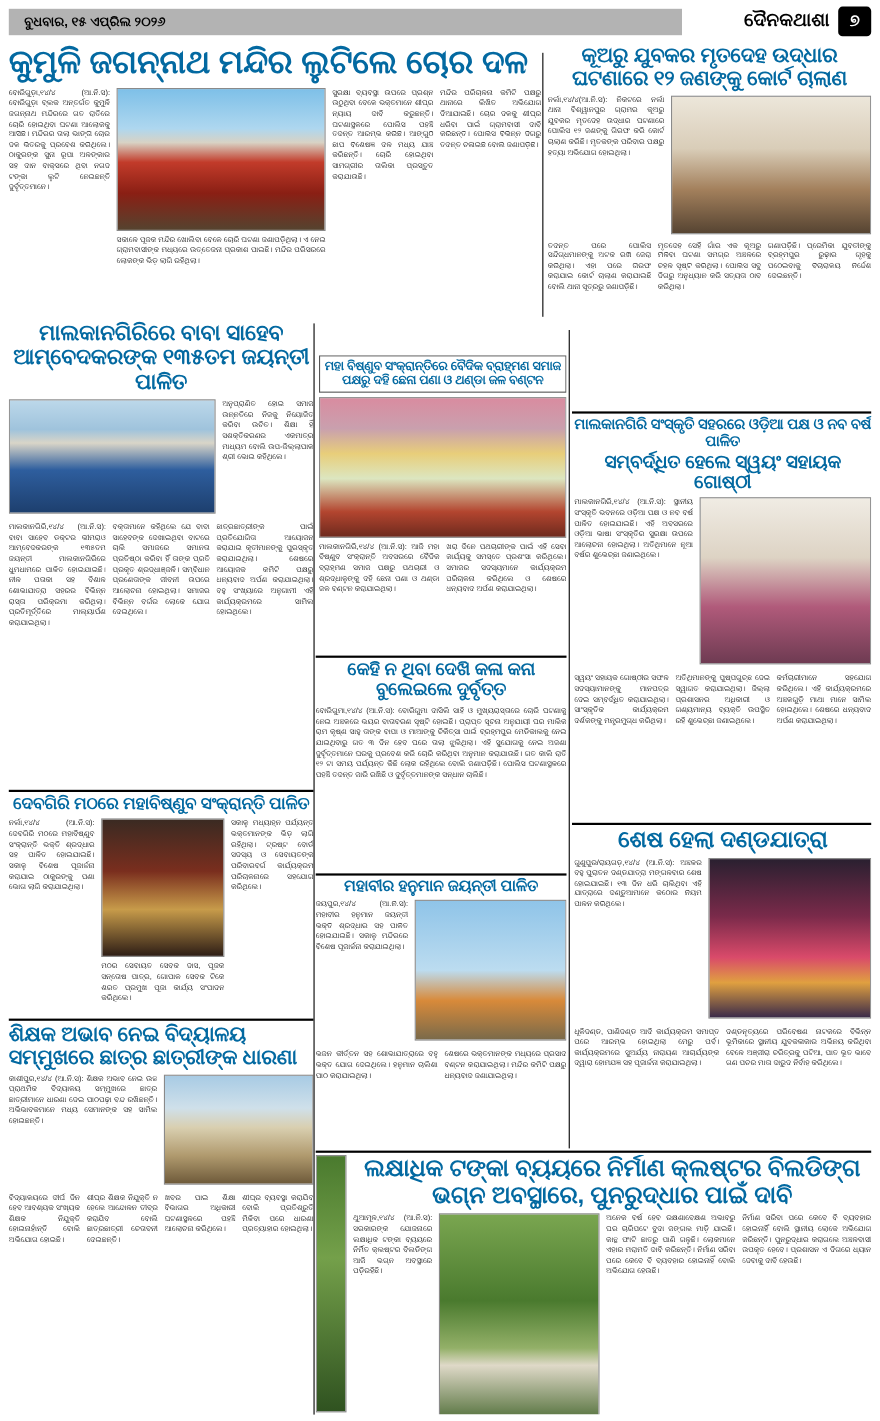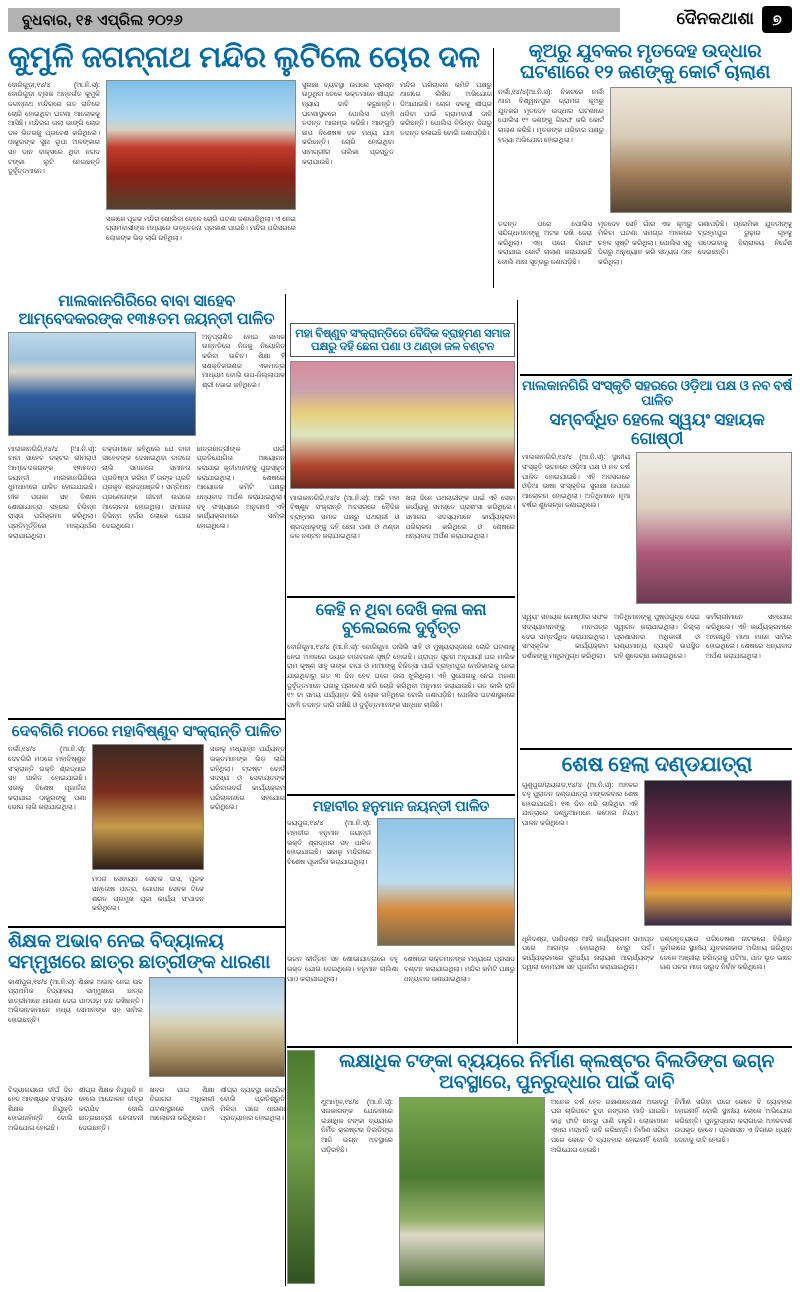--- a/index.html
+++ b/index.html
@@ -2,21 +2,21 @@
 <html><head>
 <meta charset="utf-8">
 <style>
   html,body{margin:0;padding:0;}
   body{
     width:800px;height:1292px;position:relative;background:#ffffff;
     font-family:"Liberation Sans",sans-serif;color:#111;overflow:hidden;
   }
   .bar{position:absolute;left:8px;top:8px;width:612px;height:24px;background:#b3b3b3;
        display:flex;align-items:center;padding-left:14px;box-sizing:border-box;}
-  .date{font-size:15px;font-weight:bold;color:#000;}
+  .date{font-size:12px;font-weight:bold;color:#000;}
   .masthead{position:absolute;top:9px;right:46px;font-size:17px;font-weight:bold;color:#000;}
   .pagebadge{position:absolute;top:6px;right:8px;width:30px;height:27px;background:#000;
        color:#fff;font-size:15px;font-weight:bold;display:flex;align-items:center;
        justify-content:center;border-radius:4px;}
   .article{position:absolute;overflow:hidden;box-sizing:border-box;}
   .hl{font-weight:bold;color:#0369a1;line-height:1.12;letter-spacing:-0.3px;}
   .c{text-align:center;}
   .body{font-size:6.8px;line-height:1.42;text-align:justify;color:#141414;overflow:hidden;}
   .band{display:flex;gap:6px;margin-top:4px;}
   .col{flex:1;overflow:hidden;}
@@ -64,21 +64,21 @@
     <div class="photo ph-court" style="flex:1;height:126px;"></div>
   </div>
   <div class="band" style="height:138px;">
     <div class="body col">ତଦନ୍ତ ପରେ ପୋଲିସ ସନ୍ଦିଗ୍ଧମାନଙ୍କୁ ଅଟକ ରଖି ଜେରା କରିଥିଲା। ଏହା ପରେ ଗିରଫ କରାଯାଇ କୋର୍ଟ ଚାଲାଣ କରାଯାଇଛି ବୋଲି ଥାନା ସୂତ୍ରରୁ ଜଣାପଡ଼ିଛି।</div>
     <div class="body col">ମୃତଦେହ ସେହି ଗାଁର ଏକ କୂଅରୁ ମିଳିବା ଘଟଣା ସମଗ୍ର ଅଞ୍ଚଳରେ ଚହଳ ସୃଷ୍ଟି କରିଥିଲା। ପୋଲିସ ସବୁ ଦିଗରୁ ଅନୁଧ୍ୟାନ କରି ସତ୍ୟତା ଠାବ କରିଥିଲା।</div>
     <div class="body col">ଗଣାପଡ଼ିଛି। ପ୍ରେମିକା ଯୁବତୀଙ୍କୁ ବ୍ରହ୍ମପୁର ରୁଢ଼ାର ଗୃହକୁ ପଠେଇବାକୁ ବିଚାରାଳୟ ନିର୍ଦ୍ଦେଶ ଦେଇଛନ୍ତି।</div>
   </div>
 </div>
 
 <div class="article" style="left:8px;top:292px;width:277px;height:424px;">
-  <div class="hl c" style="font-size:16px;">ମାଲକାନଗିରିରେ ବାବା ସାହେବ ଆମ୍ବେଦକରଙ୍କ ୧୩୫ତମ ଜୟନ୍ତୀ ପାଳିତ</div>
+  <div class="hl c" style="font-size:20px;">ମାଲକାନଗିରିରେ ବାବା ସାହେବ ଆମ୍ବେଦକରଙ୍କ ୧୩୫ତମ ଜୟନ୍ତୀ ପାଳିତ</div>
   <div class="band" style="height:108px;">
     <div class="photo ph-ambedkar" style="width:188px;height:104px;"></div>
     <div class="body col">ଅନୁପ୍ରାଣିତ ହୋଇ ସମାଜ ଉନ୍ନତିରେ ନିଜକୁ ନିୟୋଜିତ କରିବା ଉଚିତ। ଶିକ୍ଷା ହିଁ ସଶକ୍ତିକରଣର ଏକମାତ୍ର ମାଧ୍ୟମ ବୋଲି ଉପ-ଜିଲ୍ଲାପାଳ ଶ୍ରୀ ଭୋଇ କହିଥିଲେ।</div>
   </div>
   <div class="band" style="height:246px;">
     <div class="body col">ମାଲକାନଗିରି,୧୪/୪ (ଆ.ନି.ସ): ବାବା ସାହେବ ଡକ୍ଟର ଭୀମରାଓ ଆମ୍ବେଦକରଙ୍କ ୧୩୫ତମ ଜୟନ୍ତୀ ମାଲକାନଗିରିରେ ଧୁମଧାମରେ ପାଳିତ ହୋଇଯାଇଛି। ନୀଳ ପତାକା ସହ ବିଶାଳ ଶୋଭାଯାତ୍ରା ସହରର ବିଭିନ୍ନ ରାସ୍ତା ପରିକ୍ରମା କରିଥିଲା। ପ୍ରତିମୂର୍ତ୍ତିରେ ମାଲ୍ୟାର୍ପଣ କରାଯାଇଥିଲା।</div>
     <div class="body col">ବକ୍ତାମାନେ କହିଥିଲେ ଯେ ବାବା ସାହେବଙ୍କ ଦେଖାଇଥିବା ବାଟରେ ଚାଲି ସମାଜରେ ସମାନତା ପ୍ରତିଷ୍ଠା କରିବା ହିଁ ତାଙ୍କ ପ୍ରତି ପ୍ରକୃତ ଶ୍ରଦ୍ଧାଞ୍ଜଳି। ସମ୍ବିଧାନ ପ୍ରଣେତାଙ୍କ ଜୀବନୀ ଉପରେ ଆଲୋଚନା ହୋଇଥିଲା। ସମାଜର ବିଭିନ୍ନ ବର୍ଗର ଲୋକେ ଯୋଗ ଦେଇଥିଲେ।</div>
     <div class="body col">ଛାତ୍ରଛାତ୍ରୀଙ୍କ ପାଇଁ ପ୍ରତିଯୋଗିତା ଆୟୋଜନ କରାଯାଇ କୃତୀମାନଙ୍କୁ ପୁରସ୍କୃତ କରାଯାଇଥିଲା। ଶେଷରେ ଆୟୋଜକ କମିଟି ପକ୍ଷରୁ ଧନ୍ୟବାଦ ଅର୍ପଣ କରାଯାଇଥିଲା। ବହୁ ସଂଖ୍ୟାରେ ଅନୁଗାମୀ ଏହି କାର୍ଯ୍ୟକ୍ରମରେ ସାମିଲ ହୋଇଥିଲେ।</div>
   </div>
 </div>
@@ -155,21 +155,21 @@
     <div class="body col">ବିଦ୍ୟାଳୟରେ ଦୀର୍ଘ ଦିନ ହେବ ଆବଶ୍ୟକ ସଂଖ୍ୟକ ଶିକ୍ଷକ ନିଯୁକ୍ତି ହୋଇନାହାଁନ୍ତି ବୋଲି ଅଭିଯୋଗ ହୋଇଛି।</div>
     <div class="body col">ଶୀଘ୍ର ଶିକ୍ଷକ ନିଯୁକ୍ତି ନ ହେଲେ ଆନ୍ଦୋଳନ ତୀବ୍ର କରାଯିବ ବୋଲି ଛାତ୍ରଛାତ୍ରୀ ଚେତାବନୀ ଦେଇଛନ୍ତି।</div>
     <div class="body col">ଖବର ପାଇ ଶିକ୍ଷା ବିଭାଗର ଅଧିକାରୀ ଘଟଣାସ୍ଥଳରେ ପହଞ୍ଚି ଆଲୋଚନା କରିଥିଲେ।</div>
     <div class="body col">ଶୀଘ୍ର ବ୍ୟବସ୍ଥା କରାଯିବ ବୋଲି ପ୍ରତିଶ୍ରୁତି ମିଳିବା ପରେ ଧାରଣା ପ୍ରତ୍ୟାହାର ହୋଇଥିଲା।</div>
   </div>
 </div>
 
 <div class="article" style="left:287px;top:1050px;width:505px;height:236px;display:flex;gap:6px;">
   <div class="photo ph-strip" style="width:28px;height:234px;"></div>
   <div style="flex:1;overflow:hidden;">
-    <div class="hl c" style="font-size:19px;">ଲକ୍ଷାଧିକ ଟଙ୍କା ବ୍ୟୟରେ ନିର୍ମାଣ କ୍ଲଷ୍ଟର ବିଲଡିଙ୍ଗ ଭଗ୍ନ ଅବସ୍ଥାରେ, ପୁନରୁଦ୍ଧାର ପାଇଁ ଦାବି</div>
+    <div class="hl c" style="font-size:22px;">ଲକ୍ଷାଧିକ ଟଙ୍କା ବ୍ୟୟରେ ନିର୍ମାଣ କ୍ଲଷ୍ଟର ବିଲଡିଙ୍ଗ ଭଗ୍ନ ଅବସ୍ଥାରେ, ପୁନରୁଦ୍ଧାର ପାଇଁ ଦାବି</div>
     <div class="band" style="height:200px;">
       <div class="body" style="width:72px;flex:none;">ଥୁଆମୂଳ,୧୪/୪ (ଆ.ନି.ସ): ସରକାରଙ୍କ ଯୋଜନାରେ ଲକ୍ଷାଧିକ ଟଙ୍କା ବ୍ୟୟରେ ନିର୍ମିତ କ୍ଲଷ୍ଟର ବିଲଡିଙ୍ଗ ଆଜି ଭଗ୍ନ ଅବସ୍ଥାରେ ପଡ଼ିରହିଛି।</div>
       <div class="photo ph-club" style="width:146px;height:198px;"></div>
       <div class="body col">ଅନେକ ବର୍ଷ ହେବ ରକ୍ଷଣାବେକ୍ଷଣ ଅଭାବରୁ ଘର ଚାରିପଟେ ବୁଦା ଜଙ୍ଗଲ ମାଡ଼ି ଯାଇଛି। କାନ୍ଥ ଫାଟି ଛାତରୁ ପାଣି ଗଳୁଛି। ଲୋକମାନେ ଏହାର ମରାମତି ଦାବି କରିଛନ୍ତି। ନିର୍ମାଣ ସରିବା ପରେ କେବେ ବି ବ୍ୟବହାର ହୋଇନାହିଁ ବୋଲି ଅଭିଯୋଗ ହେଉଛି।</div>
       <div class="body col">ନିର୍ମାଣ ସରିବା ପରେ କେବେ ବି ବ୍ୟବହାର ହୋଇନାହିଁ ବୋଲି ସ୍ଥାନୀୟ ଲୋକେ ଅଭିଯୋଗ କରିଛନ୍ତି। ପୁନରୁଦ୍ଧାର କରାଗଲେ ଅଞ୍ଚଳବାସୀ ଉପକୃତ ହେବେ। ପ୍ରଶାସନ ଏ ଦିଗରେ ଧ୍ୟାନ ଦେବାକୁ ଦାବି ହେଉଛି।</div>
     </div>
   </div>
 </div>
 
 <div class="vrule" style="left:493px;top:48px;height:240px;"></div>

